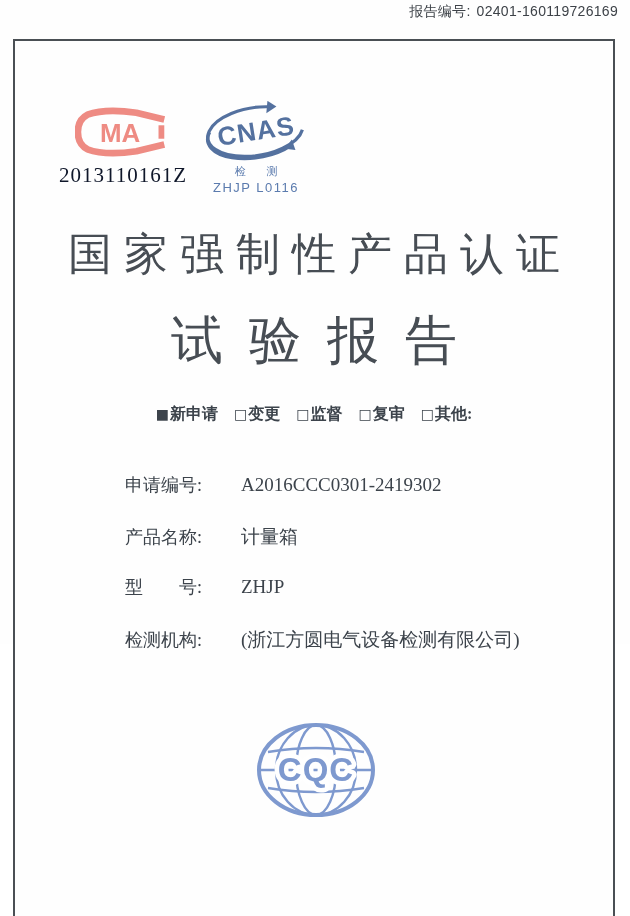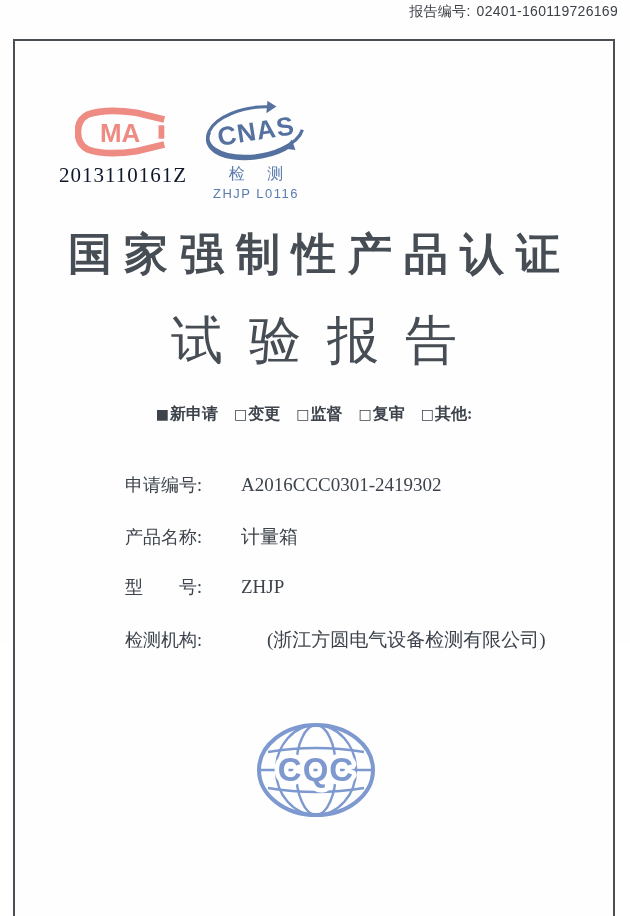--- a/index.html
+++ b/index.html
@@ -29,33 +29,33 @@
   
   .cma-block { position:absolute; left:43px; top:66px; width:130px; text-align:center; }
   .cma-block svg { display:block; margin:0 auto; }
   .cma-number {
     margin-top:6px; font-size:21px; letter-spacing:1px;
     color:#0f172a; font-family:"Liberation Serif","DejaVu Serif",serif;
   }
   .cnas-block { position:absolute; left:182px; top:60px; width:118px; text-align:center; color:#5b7bae; }
   .cnas-block svg { display:block; margin:0 auto; }
   .cnas-sub1 {
-    font-size:16px; letter-spacing:9px; padding-left:9px;
-    font-family:Liberation Sans, sans-serif; margin-top:1px;
+    font-size:11px; letter-spacing:9px; padding-left:9px;
+    font-family:Liberation Serif, serif; margin-top:1px;
   }
   .cnas-sub2 {
     font-size:13px; letter-spacing:1.5px;
     font-family:"Liberation Sans","DejaVu Sans",sans-serif; margin-top:1px;
   }
 
   .doc-title {
     position:absolute; left:0; top:186px; width:100%;
     text-align:center; font-size:44px; line-height:56px;
     letter-spacing:12px; padding-left:12px;
-    color:#474d54; font-weight:700;
+    color:#474d54; font-weight:400;
   }
   .doc-subtitle {
     position:absolute; left:0; top:274px; width:100%;
     text-align:center; font-size:52px; line-height:52px;
     letter-spacing:26px; padding-left:26px;
     color:#474d54; font-weight:500;
   }
 
   .app-types {
     position:absolute; left:0; top:362px; width:100%;
@@ -67,21 +67,21 @@
 
   .field {
     position:absolute; left:110px; display:flex; align-items:flex-start;
     font-size:18px; line-height:24px; color:#3c434b;
   }
   .field .flabel { width:96px; flex:0 0 96px; font-weight:500; }
   .field .fvalue { margin-left:20px; font-size:19px; }
   .field-1 { top:432px; }
   .field-2 { top:484px;justify-content:center; }
   .field-3 { top:534px; }
-  .field-4 { top:584px; line-height:30px;gap:26px; }
+  .field-4 { top:584px; line-height:30px; }
   .field-4 .flabel, .field-4 .fvalue { line-height:30px; }
 
   .cqc-block { position:absolute; left:239px; top:679px; width:124px;text-align:right; }
 
   svg text { font-family:"Liberation Sans","DejaVu Sans",sans-serif; font-weight:bold; }
 </style>
 </head>
 <body>
 
 <div class="page">

